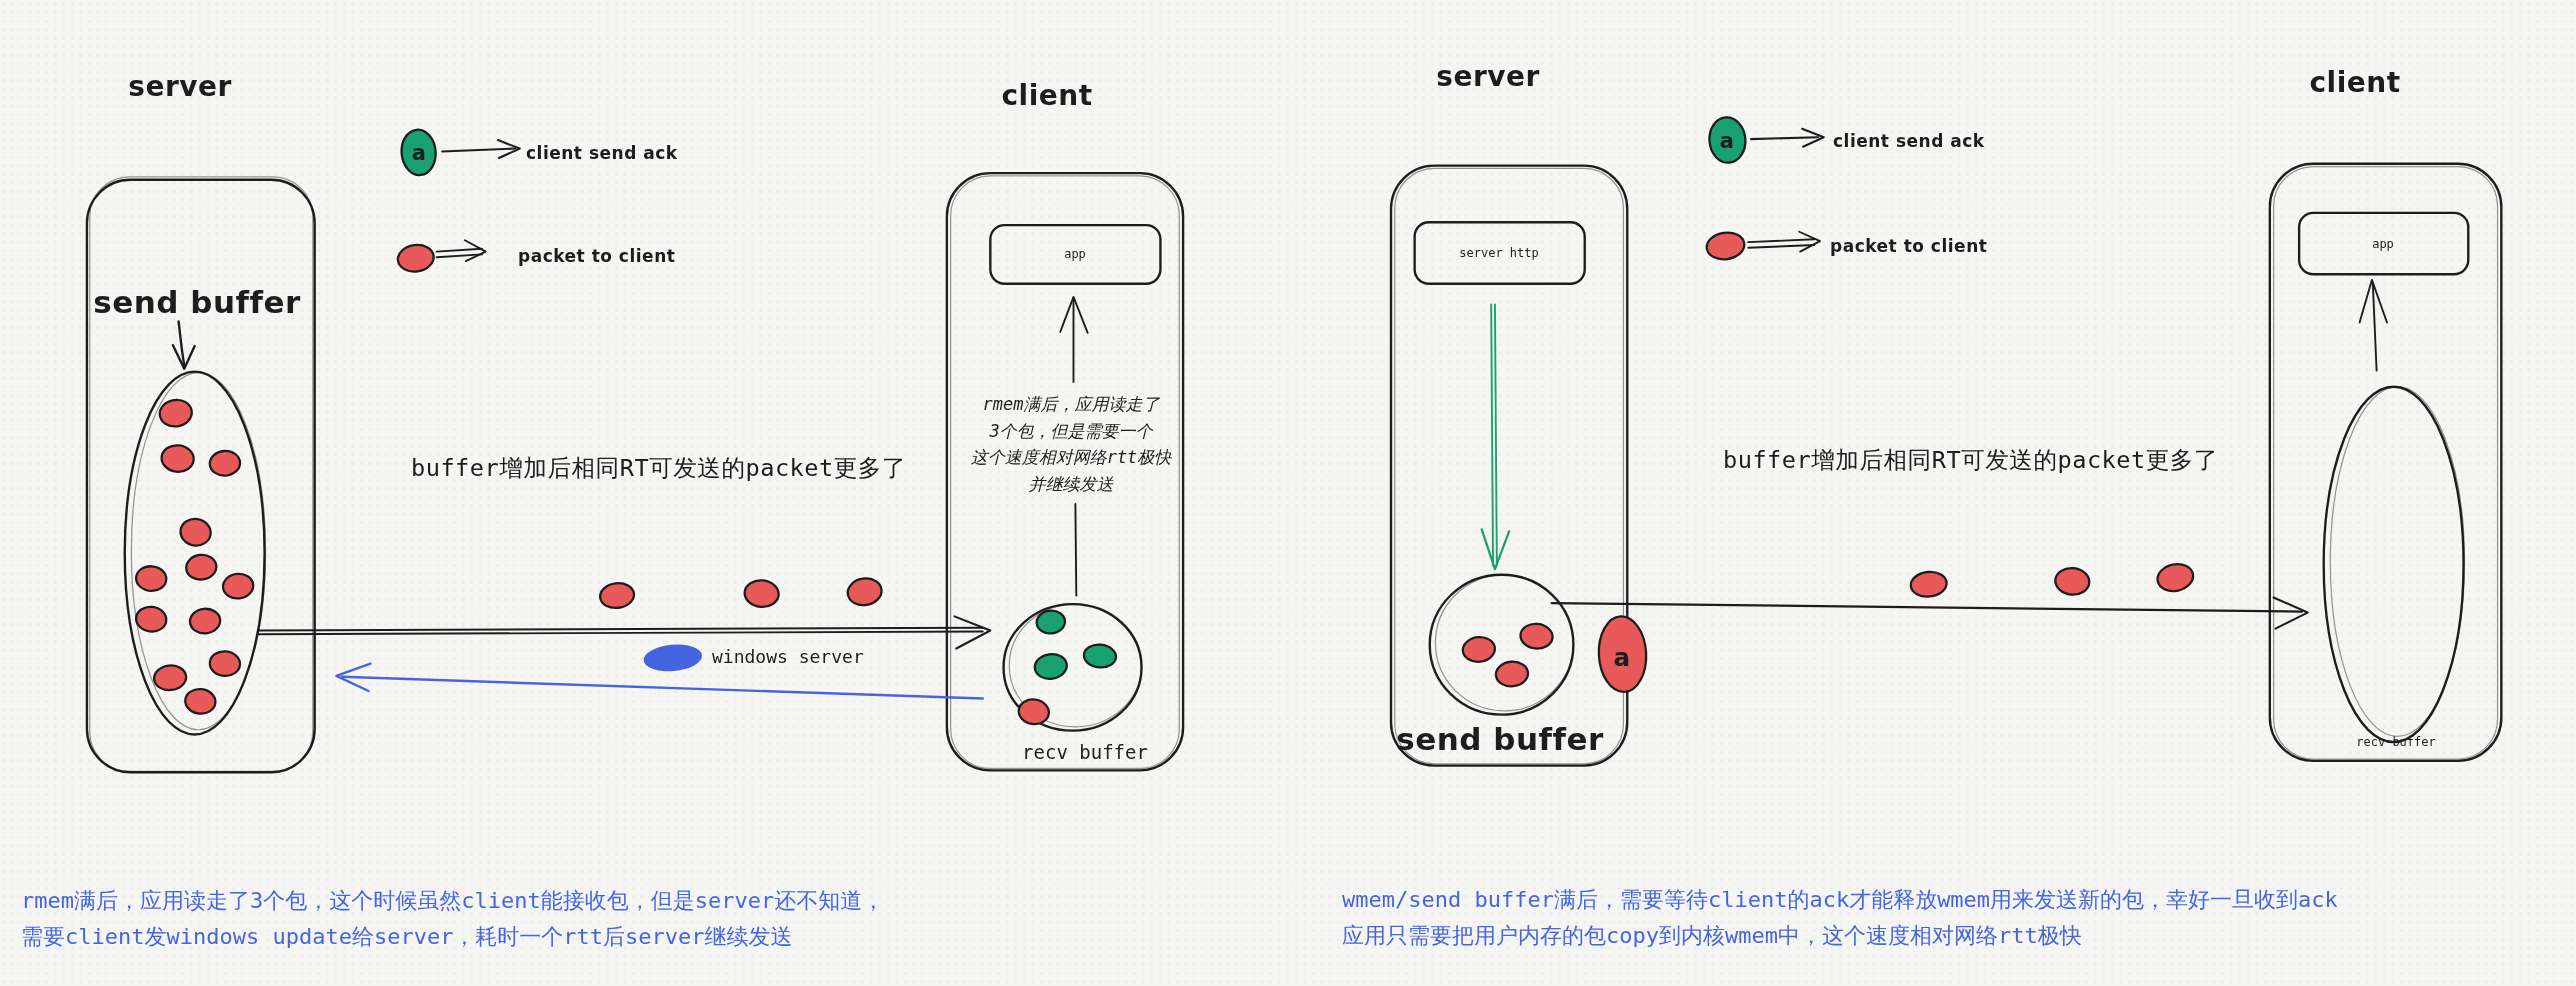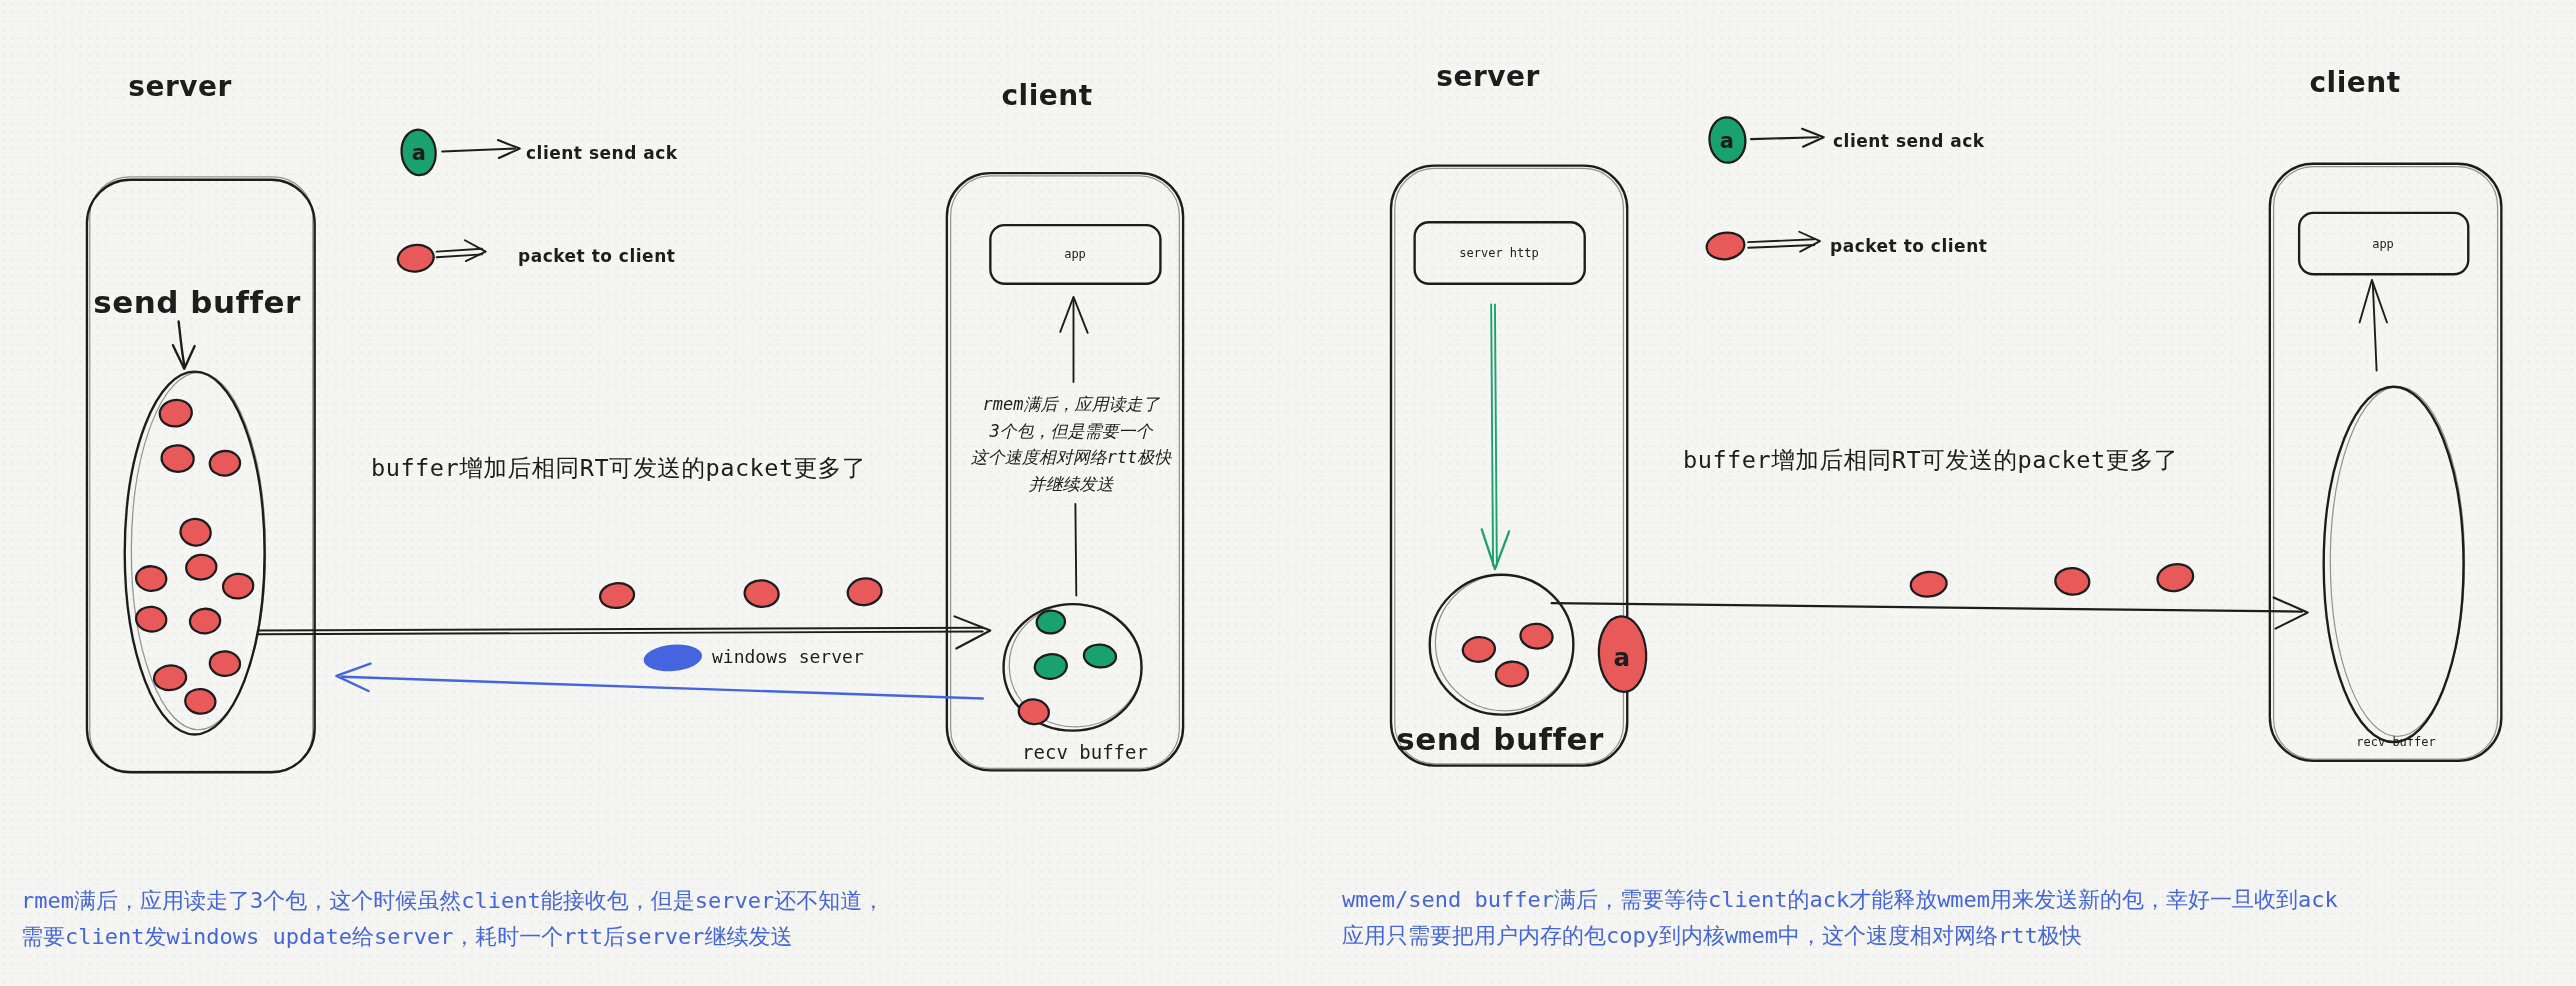--- a/index.html
+++ b/index.html
@@ -12,21 +12,21 @@
   .canvas > svg{position:absolute;left:0;top:0;z-index:1;}
   .txt{position:absolute;z-index:2;white-space:nowrap;color:#1d1d1d;}
   .c{transform:translate(-50%,-50%);}
   .l{transform:translate(0,-50%);}
   .hand{font-family:"DejaVu Sans",sans-serif;font-weight:600;letter-spacing:0.5px;}
   .code{font-family:"DejaVu Sans Mono",monospace;font-weight:500;}
   .title{font-size:28px;}
   .legend-label{font-size:17px;}
   .buffer-label{font-size:31px;}
   .small-code{font-size:12px;}
-  .mid-note{font-size:23.6px;letter-spacing:0.5px;}
+  .mid-note{font-size:23.6px;letter-spacing:0.5px;margin-left:40px;}
   .wu{font-size:18px;}
   .oval-letter{font-size:21px;font-weight:600;}
   .note-block{font-size:17px;line-height:26.5px;text-align:center;transform:translateX(-50%);}
   .note-block div{white-space:nowrap;font-style:italic;}
   .blue-note{color:#4565e0;font-size:22px;line-height:36px;}
   .blue-note div{white-space:nowrap;}
 </style>
 </head>
 <body>
 

